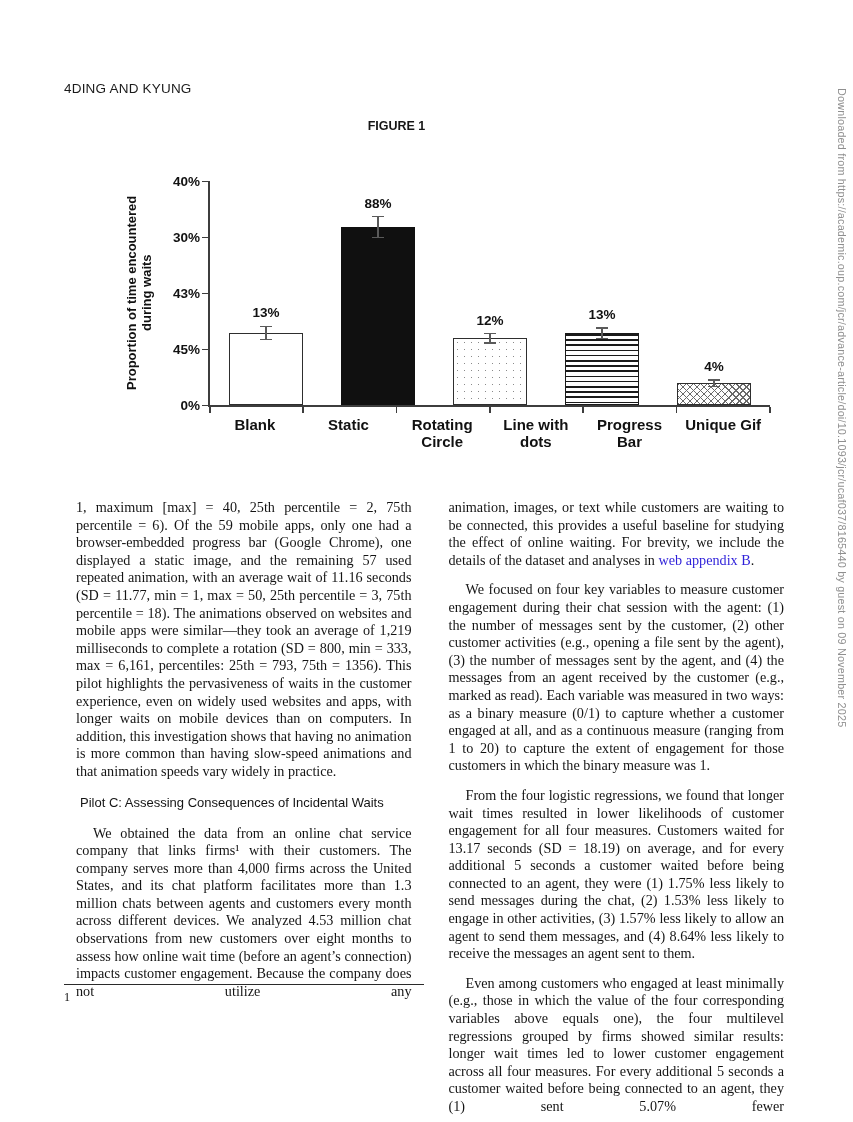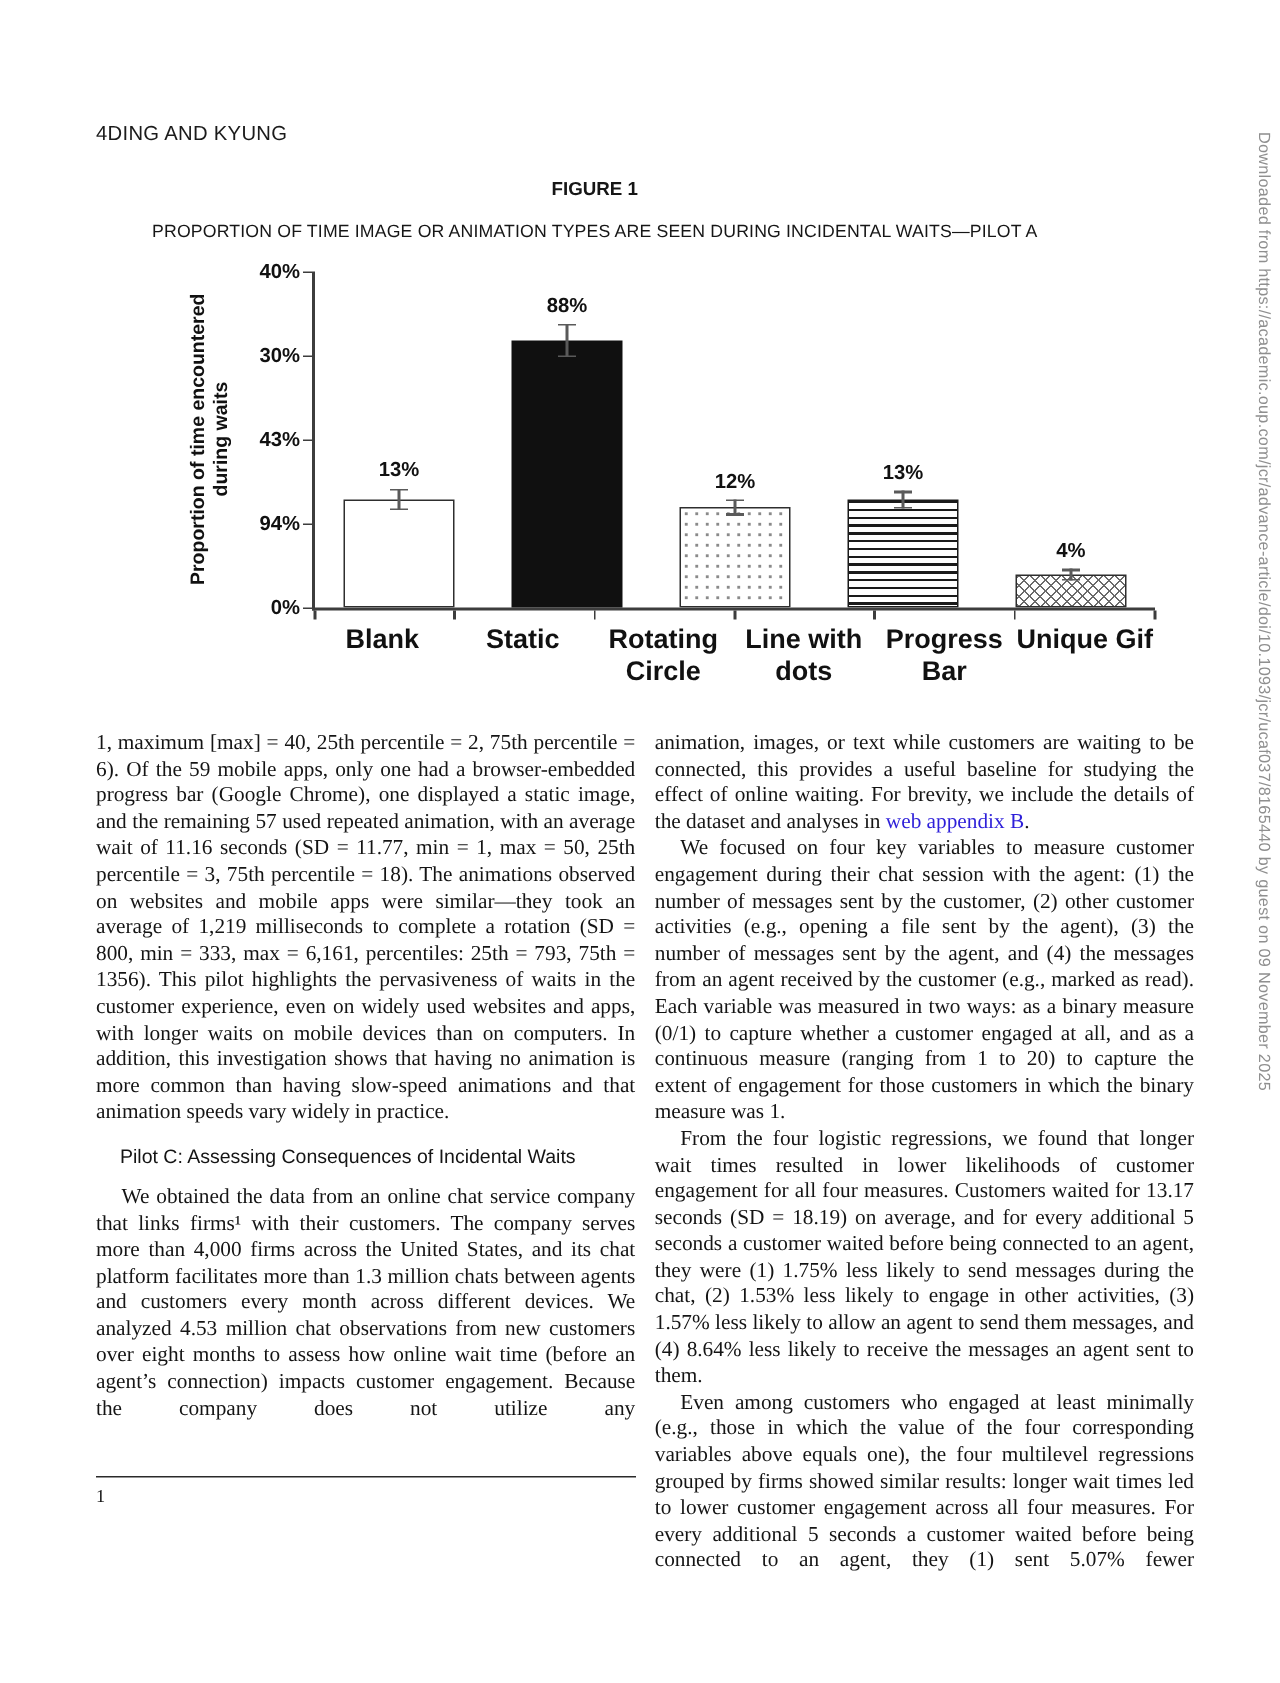--- a/index.html
+++ b/index.html
@@ -40,27 +40,27 @@
   .err-line{position:absolute;left:50%;top:0;bottom:0;width:1.5px;margin-left:-.75px;background:#5a5a5a;}
   .err-cap{position:absolute;left:2px;right:2px;height:1.5px;background:#5a5a5a;}
   .bar-label{position:absolute;left:0;width:100%;text-align:center;font-size:13.5px;font-weight:bold;}
   .ytick-label{position:absolute;left:-56px;width:46px;text-align:right;transform:translateY(50%);
                font-size:13.5px;font-weight:bold;}
   .ytick-mark{position:absolute;left:-8px;width:6px;height:1.5px;background:#3d3d3d;}
   .xtick{position:absolute;bottom:-8px;width:1.5px;height:6px;background:#3d3d3d;}
   .ylabel{position:absolute;left:-86px;top:0;height:100%;writing-mode:vertical-rl;
           transform:rotate(180deg);text-align:center;font-size:13px;font-weight:bold;}
   .cat-row{display:flex;margin-left:86px;margin-top:9px;}
-  .cat{flex:1;text-align:center;font-size:18px;font-weight:bold;}
+  .cat{flex:1;text-align:center;font-size:15px;font-weight:bold;}
 
   
   .columns{position:absolute;top:487px;left:64px;width:732px;display:flex;gap:13px;
            font-size:14.2px;line-height:17.6px;text-align:justify;color:#141414;}
   .col{width:360px;}
-  .para{margin:0;}
+  .para{margin:12px;}
   .para.indent{text-indent:17px;}
   .para.cont{text-align-last:justify;}
   .section-heading{font-family:Liberation Sans, sans-serif;font-weight:normal;font-size:13px;
                    line-height:20px;margin:10px 16px 9px;text-align:left;}
   .applink{color:#2d1fd9;text-decoration:none;}
 
   
   .footnote{position:absolute;top:984px;left:64px;width:360px;font-size:12.2px;line-height:15.5px;color:#141414;}
   .fn-rule{border:0;border-top:1.2px solid #2a2a2a;margin:0 0 5px;}
   .fn-line{position:relative;padding-left:20px;text-indent:12px;text-align:justify;}
@@ -74,28 +74,27 @@
 <body>
 
 <div class="page">
 
   <header class="running-head">
     <span>4</span>
     <span>DING AND KYUNG</span>
   </header>
 
   <div class="fig-label">FIGURE 1</div>
-  <div class="fig-caption">PROPORTION OF TIME IMAGE OR ANIMATION TYPES ARE SEEN DURING INCIDENTAL WAITS—PILOT A</div>
 
   <div class="chart-wrap">
     <div class="plot-area" id="plot-area">
       <div class="ylabel">Proportion of time encountered during waits</div>
     <div class="ytick-label" style="bottom: 0%;">0%</div>
         <div class="ytick-mark" style="bottom: calc(0% - 1px);"></div>
-        <div class="ytick-label" style="bottom: 25%;">94%</div>
+        <div class="ytick-label" style="bottom: 25%;">45%</div>
         <div class="ytick-mark" style="bottom: calc(25% - 1px);"></div>
         <div class="ytick-label" style="bottom: 50%;">43%</div>
         <div class="ytick-mark" style="bottom: calc(50% - 1px);"></div>
         <div class="ytick-label" style="bottom: 75%;">30%</div>
         <div class="ytick-mark" style="bottom: calc(75% - 1px);"></div>
         <div class="ytick-label" style="bottom: 100%;">40%</div>
         <div class="ytick-mark" style="bottom: calc(100% - 1px);"></div>
         <div class="slot">
           <div class="bar fill-white-outline" style="height: 32.25%;"></div>
           <div class="errbar" style="bottom: 29%; height: 6.5%;">

